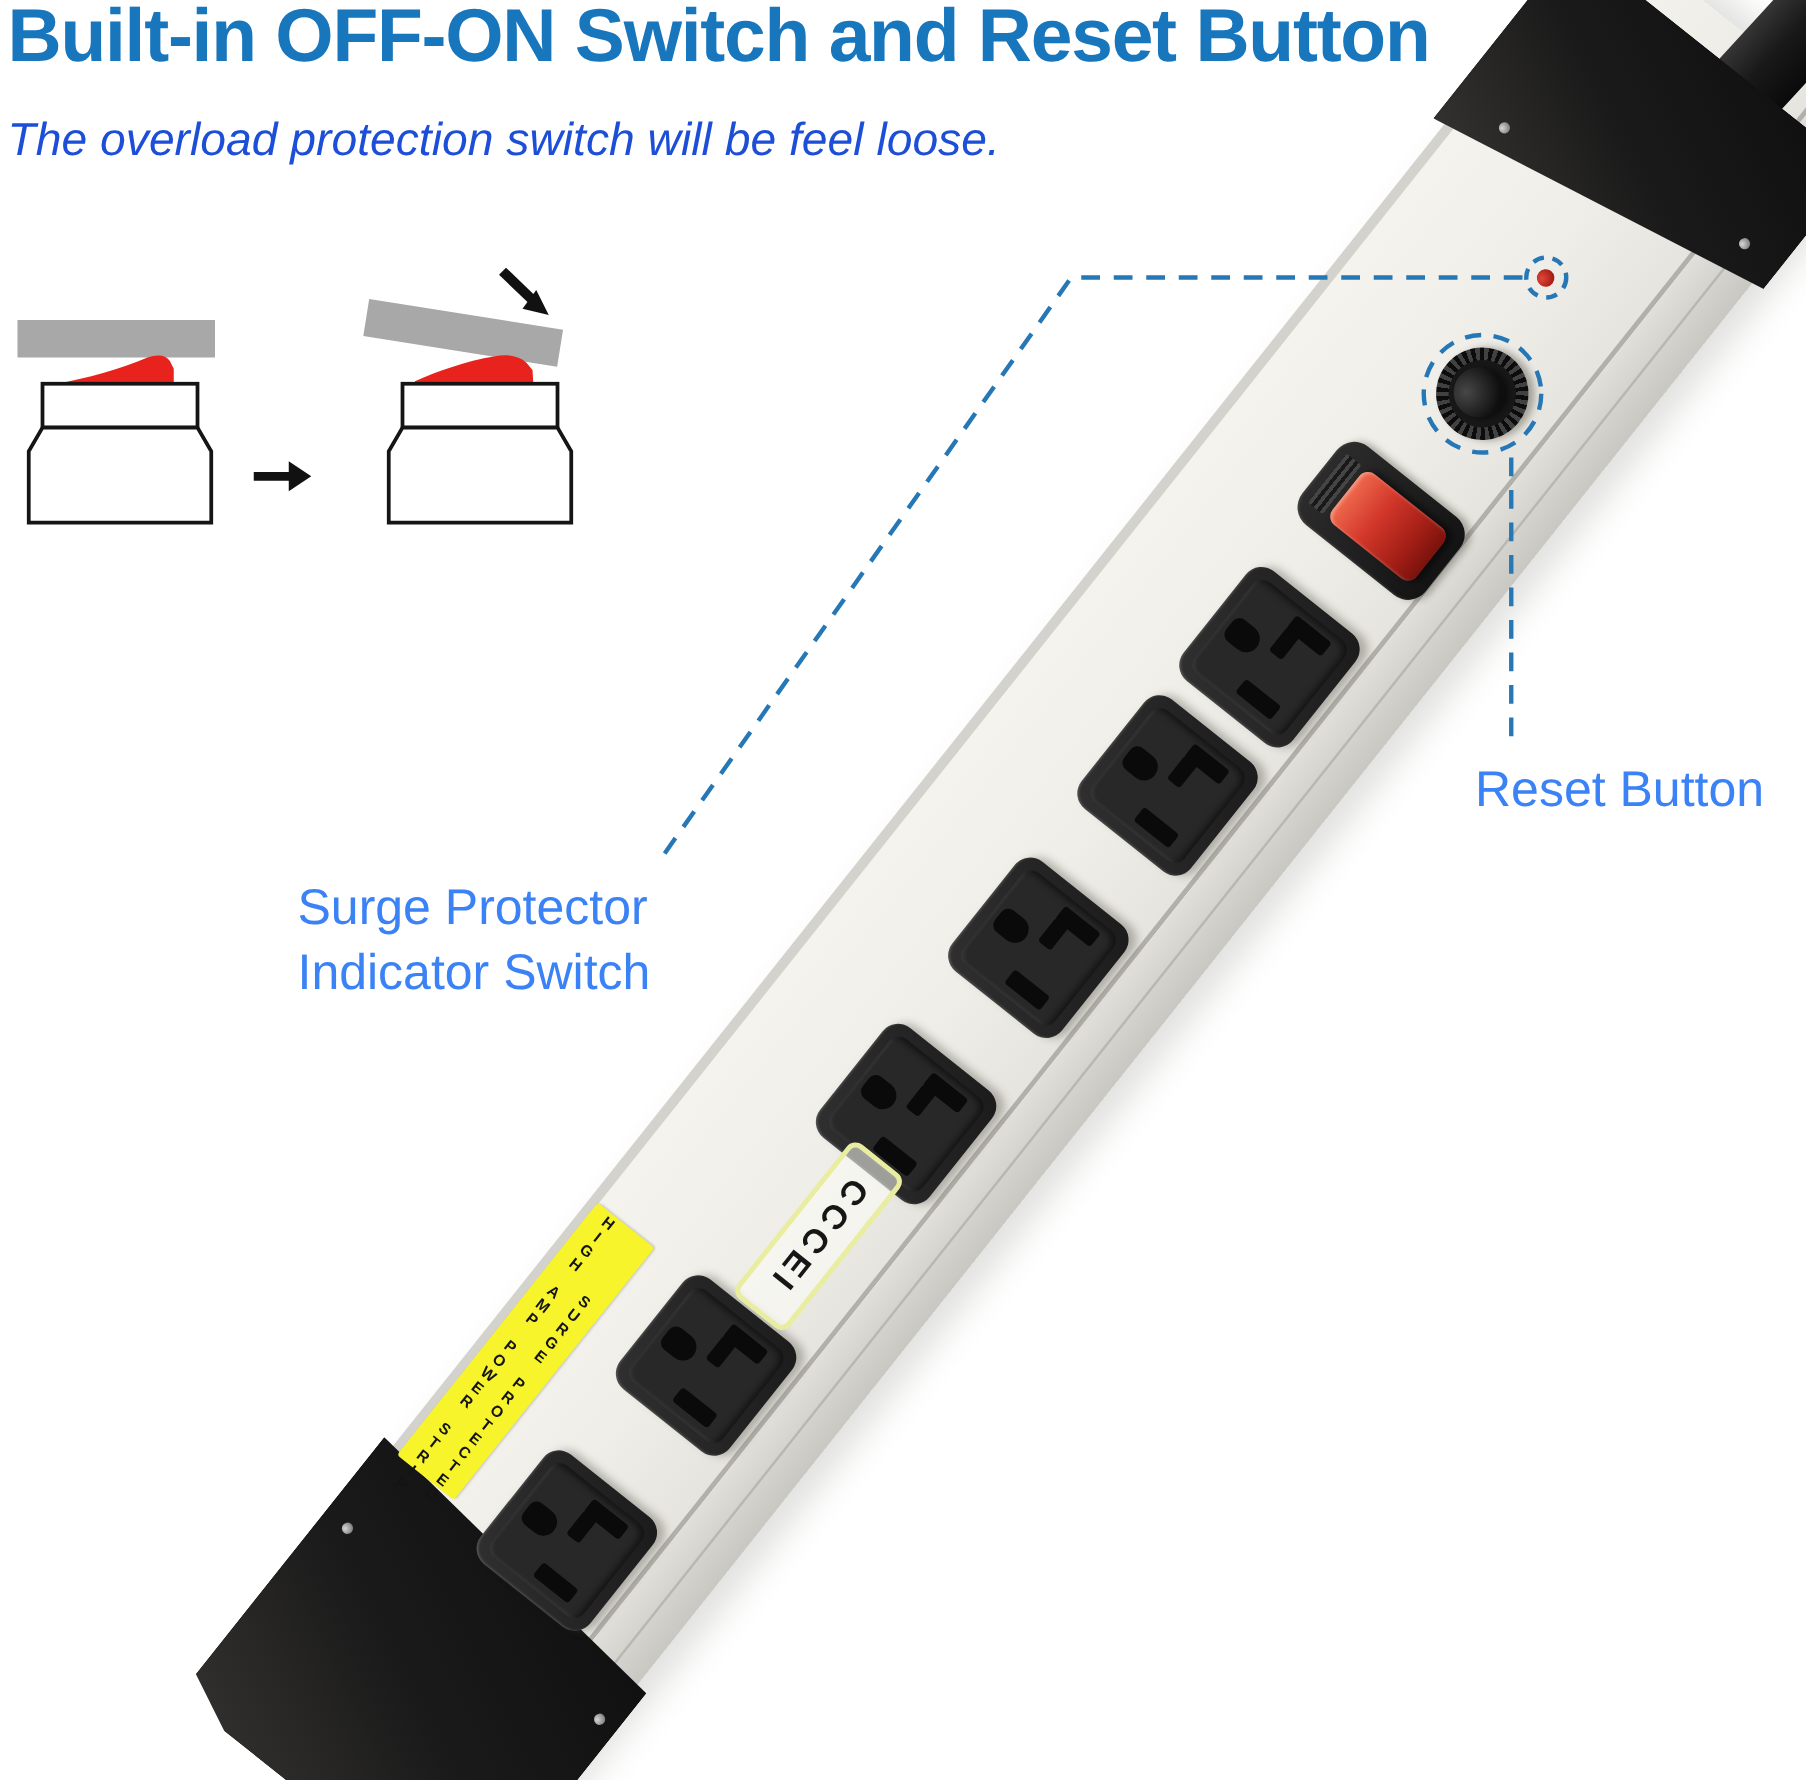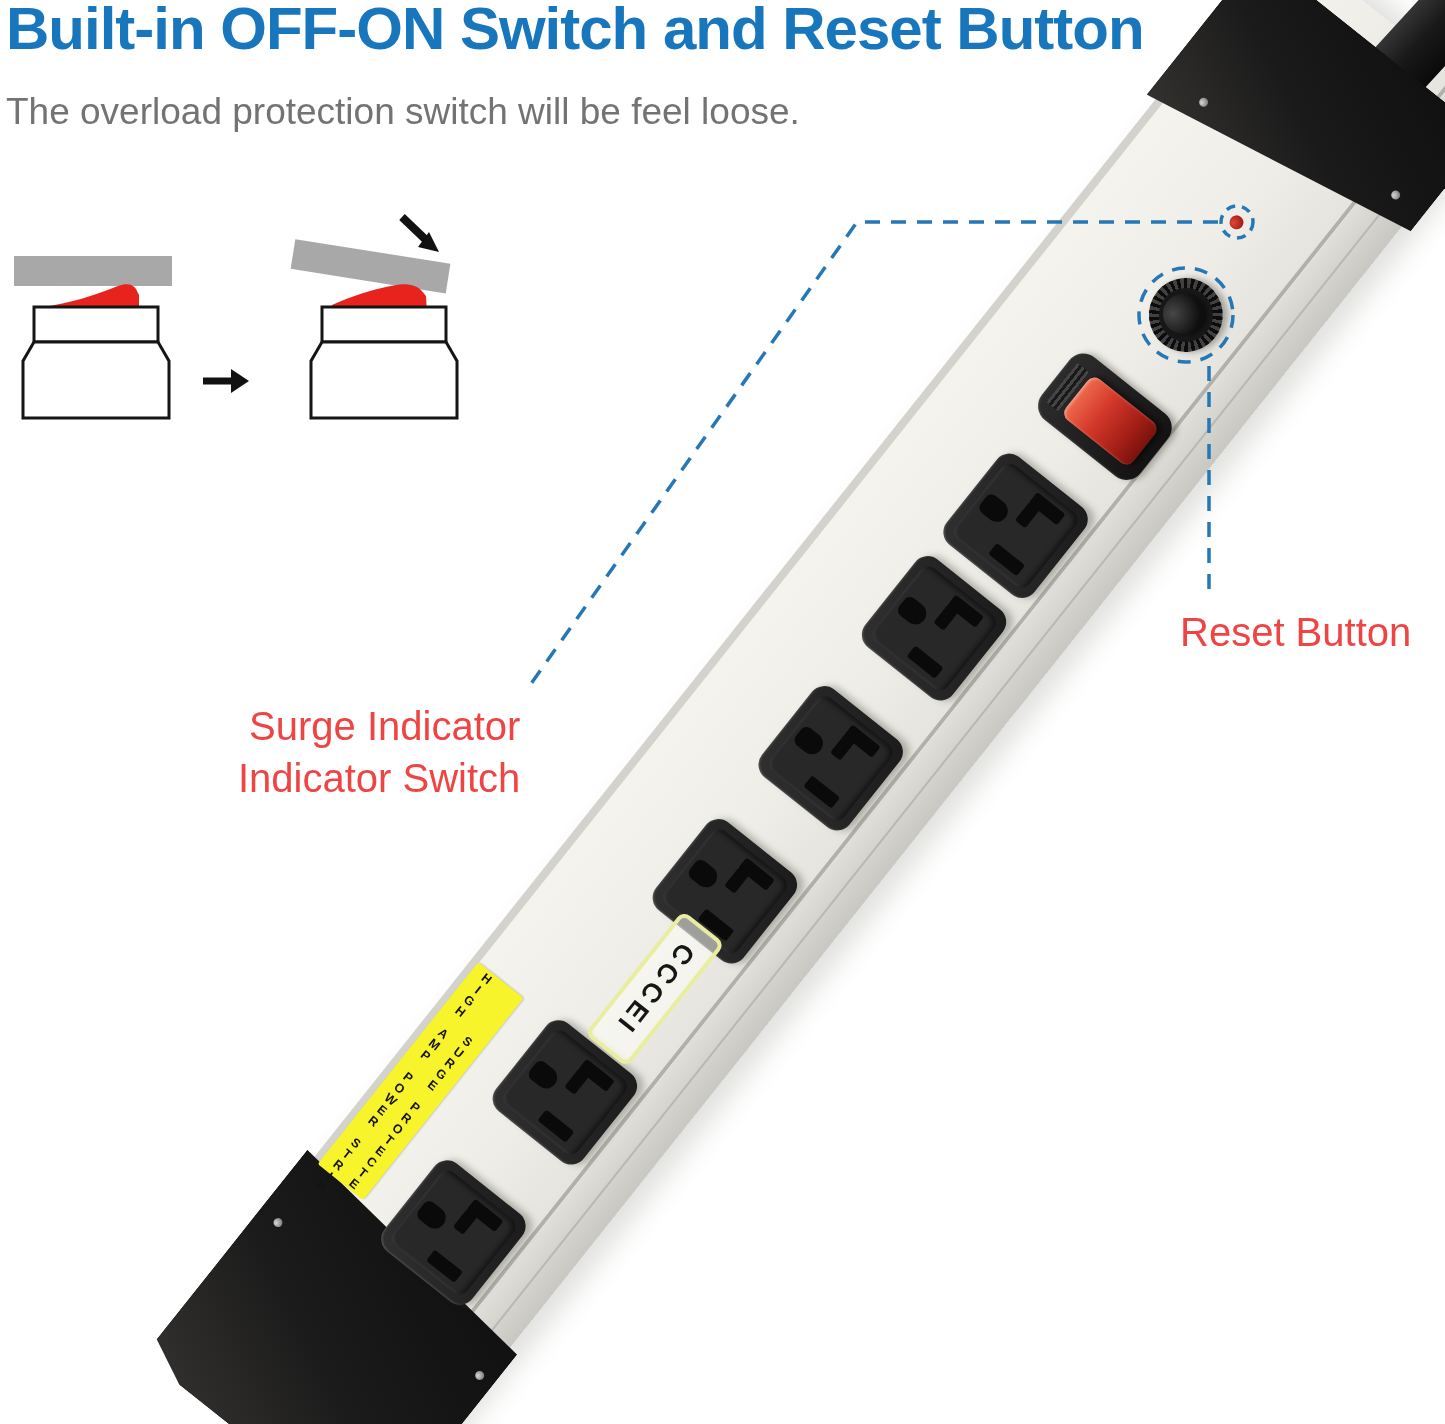--- a/index.html
+++ b/index.html
@@ -2,24 +2,24 @@
 <html style="--title-blue: #1876bd; --label-yellow: #f7f42c;"><head>
 <meta charset="utf-8">
 <style>
   html,body{margin:0;padding:0;background:#fff;}
   .stage{position:relative;width:1445px;height:1424px;overflow:hidden;background:#ffffff;
          font-family:"Liberation Sans", sans-serif;}
 
   
   .title{position:absolute;left:6px;top:-6px;font-size:60px;font-weight:bold;
          color:var(--title-blue,#1876bd);letter-spacing:-1px;white-space:nowrap;}
-  .subtitle{position:absolute;left:6px;top:88px;font-size:37px;color:#737373;line-height:47px;}
-
-  
-  .callout{position:absolute;font-size:40px;color:#ef4444;line-height:52px;white-space:nowrap;text-align:right;}
+  .subtitle{position:absolute;left:6px;top:88px;font-size:37px;color:#1d4ed8;line-height:47px;font-style:italic;}
+
+  
+  .callout{position:absolute;font-size:40px;color:#3b82f6;line-height:52px;white-space:nowrap;}
   .callout-reset{left:1180px;top:606px;}
   .callout-surge{left:238px;top:700px;}
 
   
   .strip{position:absolute;left:-70px;top:591px;width:1800px;height:272px;
          transform:rotate(-51.5deg);box-shadow:14px 16px 26px rgba(90,90,80,.18);}
   .edge {position:absolute;left:0;top:0;width:100%;height:10px;background:#d4d2cc;}
   .face {position:absolute;left:0;top:8px;width:100%;height:212px;
          background:linear-gradient(180deg,#f4f3ee 0%,#efeee8 55%,#e6e4de 100%);}
   .seam {position:absolute;left:0;top:218px;width:100%;height:4px;background:#b2b0aa;}
@@ -202,16 +202,16 @@
 
   <svg class="overlay" style="left:0;top:0" width="1445" height="1424" viewBox="0 0 1445 1424" fill="none">
     <circle cx="1237" cy="222" r="16" stroke="#2677b5" stroke-width="3.5" stroke-dasharray="9 7"></circle>
     <circle cx="1186" cy="315" r="47" stroke="#2677b5" stroke-width="3.5" stroke-dasharray="13 10"></circle>
     <path d="M1209 366 V 592" stroke="#2677b5" stroke-width="3.5" stroke-dasharray="15 11"></path>
     <path d="M1218 222 H 857 L 528 688" stroke="#2677b5" stroke-width="3.5" stroke-dasharray="15 11"></path>
   </svg>
 
   <div class="callout callout-reset">Reset Button</div>
   <div class="callout callout-surge">
-    <div>Surge Indicator</div>
+    <div>Surge Protector</div>
     <div>Indicator Switch</div>
   </div>
 </div>
 
 </body></html>

